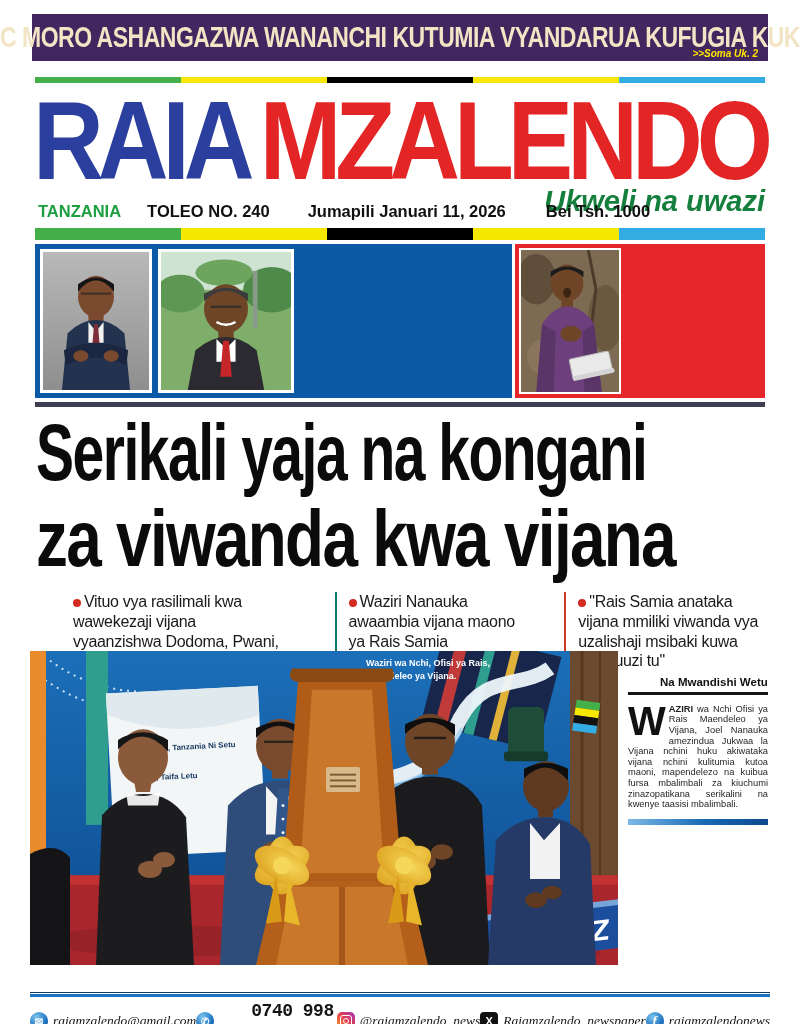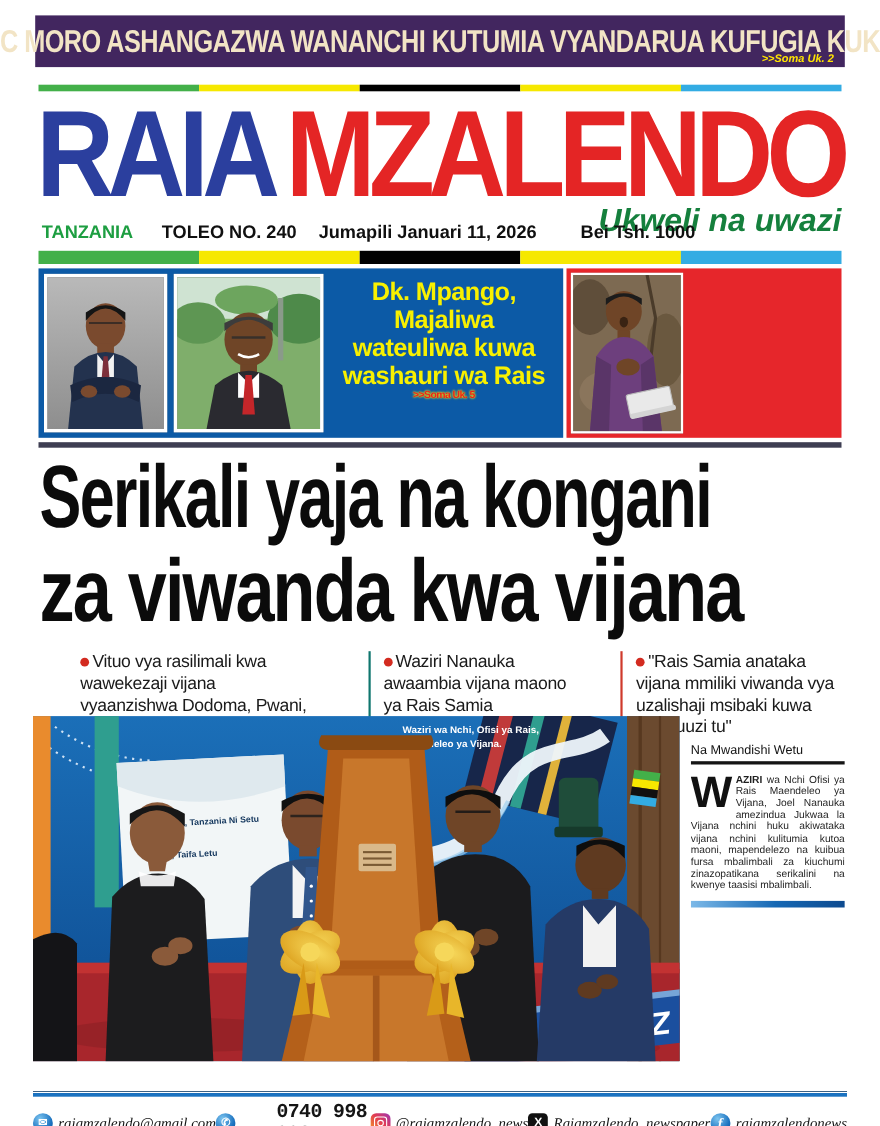--- a/index.html
+++ b/index.html
@@ -22,21 +22,21 @@
 
   
   .masthead{position:absolute;left:33px;top:84px;width:734px;display:flex;justify-content:space-between;
             font-weight:bold;font-size:98px;letter-spacing:-6px;line-height:1;white-space:nowrap;
             transform:scaleY(1.14);transform-origin:top left;}
   .mh-raia{color:#2b3f9e;}
   .mh-mza{color:#e42525;}
   .tagline{position:absolute;right:35px;top:185px;color:#15803d;font-weight:bold;font-style:italic;font-size:29px;}
   .infoline{position:absolute;left:38px;top:202px;font-size:16.5px;font-weight:bold;color:#101010;white-space:nowrap;}
   .infoline .country{color:#1d9e41;margin-right:26px;}
-  .infoline .ed{margin-right:20px;}
+  .infoline .ed{margin-right:38px;}
   .infoline .dt{margin-right:40px;}
 
   
   .teaser-left{position:absolute;left:35px;top:244px;width:477px;height:154px;background:#0c5aa6;
                display:flex;padding:5px;box-sizing:border-box;gap:6px;}
   .tph{border:3px solid #fff;box-sizing:border-box;flex:none;overflow:hidden;background:#888;}
   .tph svg{display:block;width:100%;height:100%;}
   .tl-text{flex:1;text-align:center;color:#f8f000;font-weight:bold;font-size:23px;line-height:1.1;
            padding-top:4px;letter-spacing:-.5px;}
   .tl-text .soma-red{display:block;margin-top:1px;}
@@ -62,21 +62,21 @@
   .sh2{width:226px;border-left:2px solid #0f766e;padding-left:12px;padding-right:6px;}
   .sh3{width:238px;border-left:2px solid #cf3a2c;padding-left:12px;}
   .dot{display:inline-block;width:8px;height:8px;border-radius:50%;background:#d32b20;margin-right:3px;}
 
   
   .main-photo{position:absolute;left:30px;top:651px;width:588px;height:314px;overflow:hidden;}
   .main-photo svg{display:block;width:100%;height:100%;}
 
   
   .artcol{position:absolute;left:628px;top:676px;width:140px;height:314px;overflow:hidden;}
-  .byline{font-weight:normal;font-size:11.5px;color:#111;}
+  .byline{font-weight:bold;font-size:11.5px;color:#111;margin-left:32px;}
   .byrule{height:2.5px;background:#151515;margin:4px 0 7px 0;}
   .bodytext{font-size:9.3px;line-height:10.6px;text-align:justify;color:#1f1f1f;}
   .dropcap{float:left;font-size:40px;line-height:31px;font-weight:bold;margin:2px 3px 0 0;color:#111;}
   .leadbold{font-weight:bold;margin-top:26px;}
   .blue-bar{height:6px;margin:9px 0 8px 0;background:linear-gradient(90deg,#7cb9e8,#1668b4 55%,#0d4a8f);}
   .caption{font-size:9.8px;line-height:11.6px;font-style:italic;text-align:justify;color:#2a2a2a;font-weight:bold;}
   .caption .soma-plain{color:#e8231d;font-size:9px;font-style:normal;margin-left:4px;}
 
   
   .footer-rule{position:absolute;left:30px;top:992px;width:740px;height:5px;
@@ -162,27 +162,20 @@
         <ellipse cx="68" cy="60" rx="23" ry="26" fill="#6f4527"></ellipse>
         <path d="M45 52 Q68 30 91 52 L91 44 Q68 32 45 44 Z" fill="#3c3c3c"></path>
         <line x1="52" y1="58" x2="84" y2="58" stroke="#2b2b2b" stroke-width="2.4" opacity=".8"></line>
         <path d="M58 74 Q68 80 78 74" stroke="#fff" stroke-width="2.5" fill="none"></path>
         <rect x="60" y="84" width="16" height="8" fill="#6f4527"></rect>
         <path d="M28 146 L36 104 Q52 90 68 90 Q84 90 100 104 L108 146 Z" fill="#2a2a30"></path>
         <path d="M58 92 L68 102 L78 92 L78 116 L58 116 Z" fill="#fff"></path>
         <path d="M65 94 L71 94 L74 132 L62 132 Z" fill="#c4262a"></path>
       </svg>
     </div>
-    <div class="tl-text">
-      <div>Dk. Mpango,</div>
-      <div>Majaliwa</div>
-      <div>wateuliwa kuwa</div>
-      <div>washauri wa Rais</div>
-      <span class="soma-red">&gt;&gt;Soma Uk. 5</span>
-    </div>
   </div>
 
   <div class="teaser-right">
     <div class="tph" style="width:102px;border-width:2px">
       <svg viewBox="0 0 102 146" preserveAspectRatio="none">
         <rect width="102" height="146" fill="#7d6a52"></rect>
         <ellipse cx="16" cy="30" rx="20" ry="26" fill="#5f4e3a"></ellipse>
         <ellipse cx="88" cy="70" rx="18" ry="34" fill="#6a583f"></ellipse>
         <ellipse cx="30" cy="110" rx="24" ry="20" fill="#8a755c"></ellipse>
         <path d="M70 0 L78 40 L72 90" stroke="#4a3b2a" stroke-width="3" fill="none"></path>

